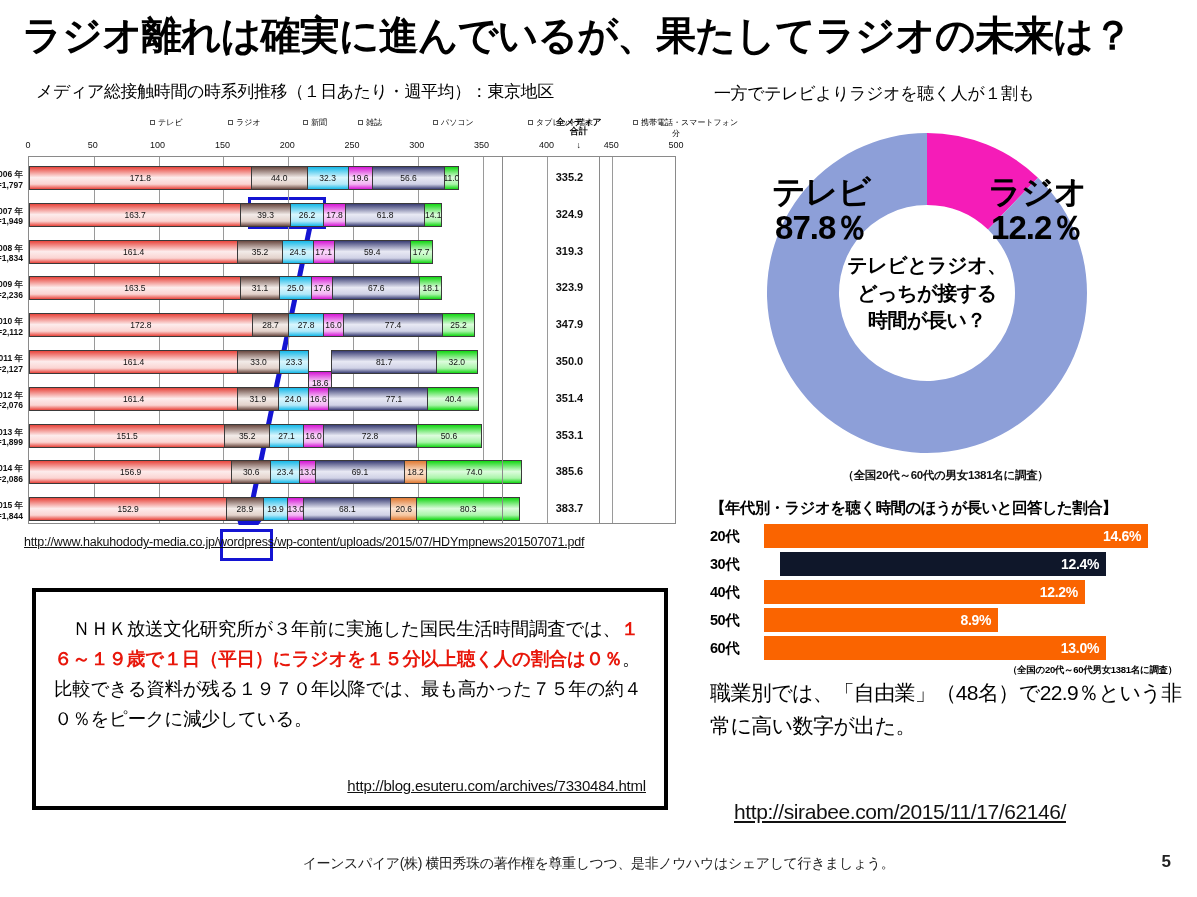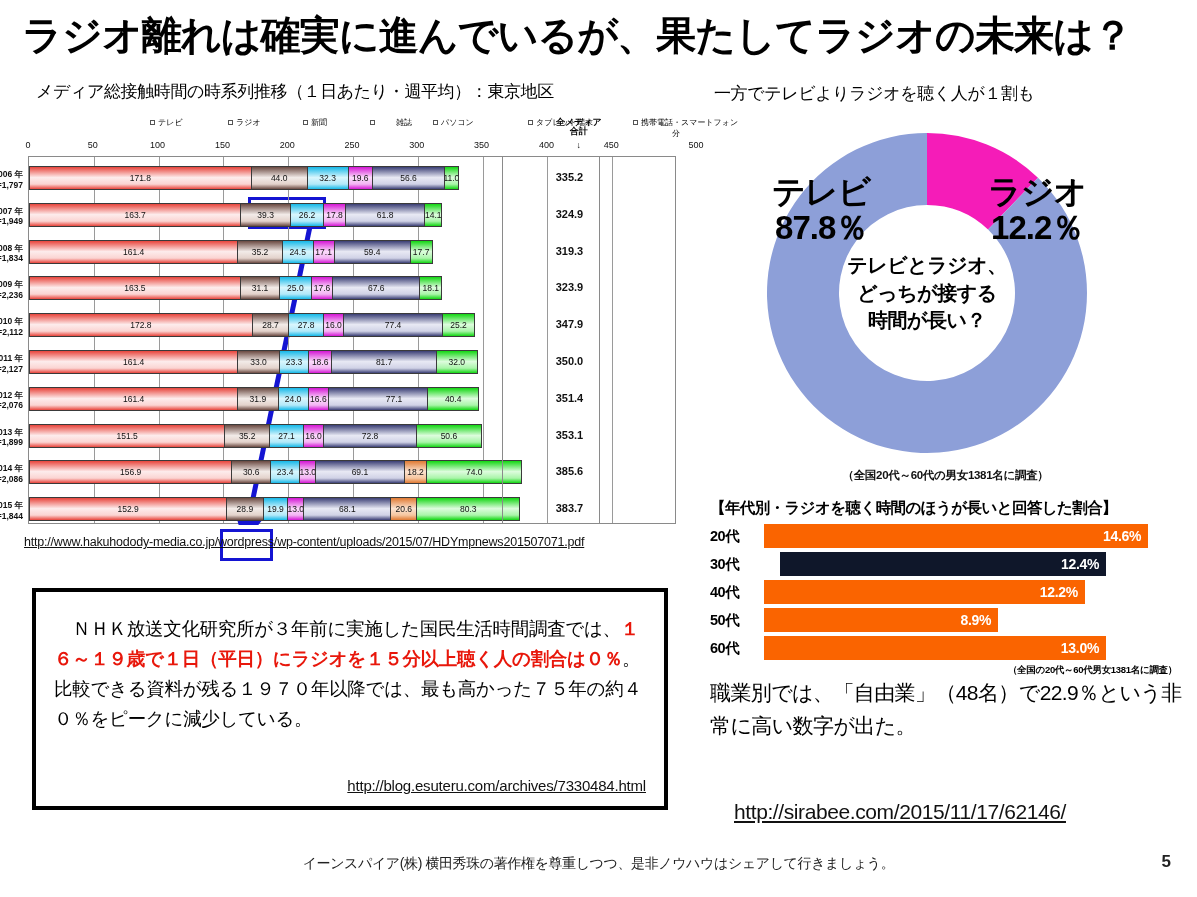--- a/index.html
+++ b/index.html
@@ -236,21 +236,21 @@
           <span>テレビ</span>
         </div>
         <div class="legend-item" style="position: absolute; left: 140px;">
           <span class="legend-box"></span>
           <span>ラジオ</span>
         </div>
         <div class="legend-item" style="position: absolute; left: 215px;">
           <span class="legend-box"></span>
           <span>新聞</span>
         </div>
-        <div class="legend-item" style="position: absolute; left: 282px; gap: 18px;">
+        <div class="legend-item" style="position: absolute; left: 270px;">
           <span class="legend-box"></span>
           <span>雑誌</span>
         </div>
         <div class="legend-item" style="position: absolute; left: 345px;">
           <span class="legend-box"></span>
           <span>パソコン</span>
         </div>
         <div class="legend-item" style="position: absolute; left: 440px;">
           <span class="legend-box"></span>
           <span>タブレット端末</span>
@@ -265,21 +265,21 @@
         <div class="axis-tick" style="left: 0px;">0</div>
         <div class="axis-tick" style="left: 64.8px;">50</div>
         <div class="axis-tick" style="left: 129.6px;">100</div>
         <div class="axis-tick" style="left: 194.4px;">150</div>
         <div class="axis-tick" style="left: 259.2px;">200</div>
         <div class="axis-tick" style="left: 324px;">250</div>
         <div class="axis-tick" style="left: 388.8px;">300</div>
         <div class="axis-tick" style="left: 453.6px;">350</div>
         <div class="axis-tick" style="left: 518.4px;">400</div>
         <div class="axis-tick" style="left: 583.2px;">450</div>
-        <div class="axis-tick" style="left: 668px;">500</div>
+        <div class="axis-tick" style="left: 648px;">500</div>
         <div id="axis-unit" style="left: 648px;">分</div>
         <div id="total-header" style="left: 550.8px;">全メディア<br>合計</div>
         <div id="total-arrow" style="left: 550.8px;">↓</div>
       </div>
 
     <div id="plot-box">
       <svg id="hl-arrow" width="648" height="368">
         <defs>
           <marker id="arrowhead" markerWidth="7" markerHeight="7" refX="2.6" refY="3" orient="auto">
             <polygon points="0 0, 6 3, 0 6" fill="#1414d2"></polygon>
@@ -411,21 +411,21 @@
         <div class="bar-row" style="top: 193px;">
           <div class="seg s-tv" style="width: 209.174px;">
             <span>161.4</span>
           </div>
           <div class="seg s-radio" style="width: 42.768px;">
             <span>33.0</span>
           </div>
           <div class="seg s-paper" style="width: 30.1968px;">
             <span>23.3</span>
           </div>
-          <div class="seg s-mag" style="width: 24.1056px;">
+          <div class="seg s-mag" style="width: 24.1056px; margin-top: 21px;">
             <span>18.6</span>
           </div>
           <div class="seg s-pc" style="width: 105.883px;">
             <span>81.7</span>
           </div>
           <div class="seg s-phone" style="width: 41.472px;">
             <span>32.0</span>
           </div>
         </div>
         <div class="year-label" style="top: 196px;">2011 年<br>N=2,127</div>

